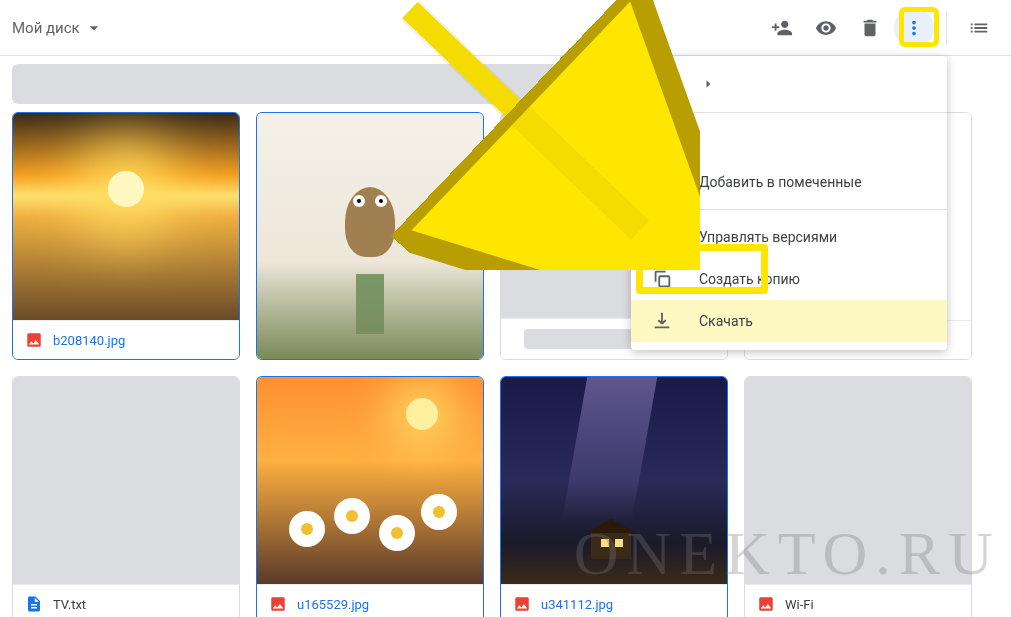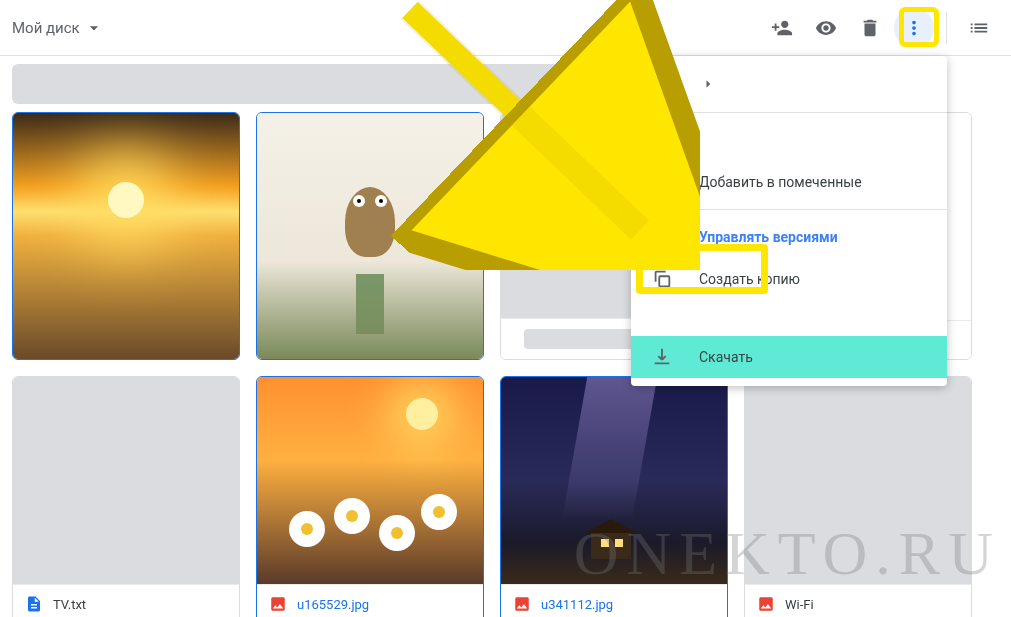--- a/index.html
+++ b/index.html
@@ -189,22 +189,22 @@
     font-size: 14px;
     color: #3c4043;
   }
   .ctx-item {
     display: flex;
     align-items: center;
     padding: 10px 20px;
     gap: 26px;
     cursor: pointer;
   }
-  .ctx-item.active { background: #5eead4; margin-top: 36px; }
-  .ctx-item.disabled { color: #3b82f6; cursor: default; font-weight: bold; }
+  .ctx-item.active { background: #fef9c3; }
+  .ctx-item.disabled { color: #404040; cursor: default; }
   .ctx-divider {
     height: 1px;
     background: #e0e0e0;
     margin: 6px 0;
   }
   .ctx-icon {
     width: 22px;
     height: 22px;
     flex-shrink: 0;
     color: #5f6368;
@@ -270,20 +270,26 @@
     </div>
   </div>
 </div>
 
 <div class="content">
   <div class="search-placeholder"></div>
   <div class="grid">
 
     <div class="file-card selected">
       <div class="thumb thumb-sunset"></div>
+      <div class="file-footer blue-text">
+        <svg class="file-icon icon-img" viewBox="0 0 24 24">
+            <path d="M21 19V5c0-1.1-.9-2-2-2H5c-1.1 0-2 .9-2 2v14c0 1.1.9 2 2 2h14c1.1 0 2-.9 2-2zM8.5 13.5l2.5 3.01L14.5 12l4.5 6H5l3.5-4.5z"></path>
+          </svg>
+        <span>b208140.jpg</span>
+      </div>
     </div>
     <div class="file-card selected">
       <div class="thumb thumb-owl">
         <div class="post"></div>
           <div class="owl-body"></div>
       </div>
     </div>
     <div class="file-card">
       <div class="thumb thumb-blank"></div>
       <div class="file-footer" style="justify-content:center">

